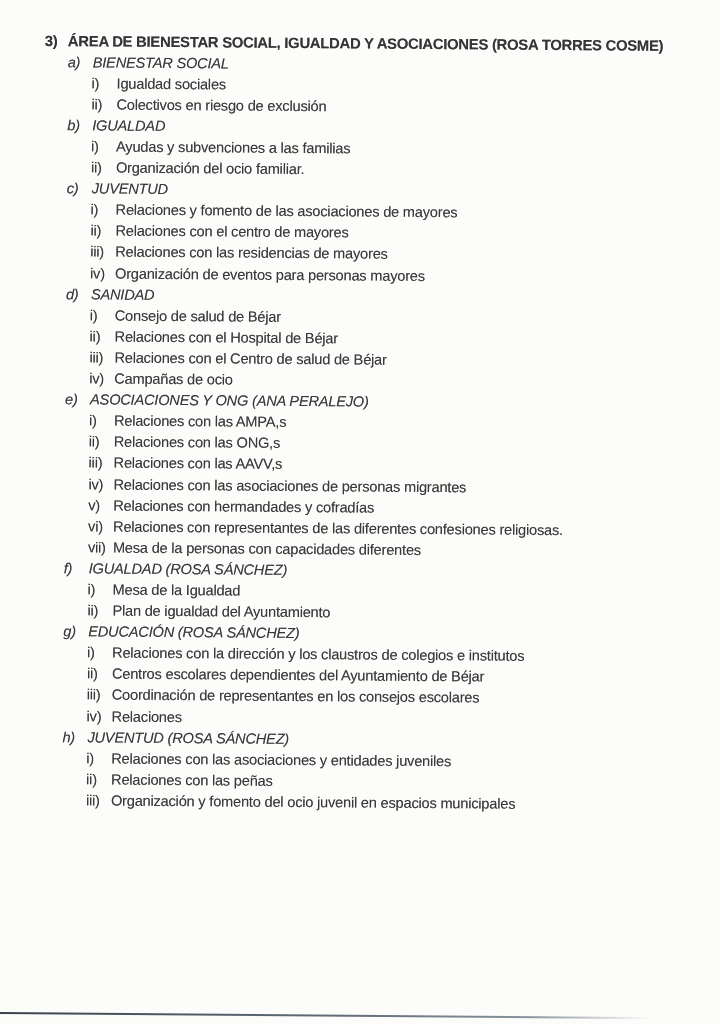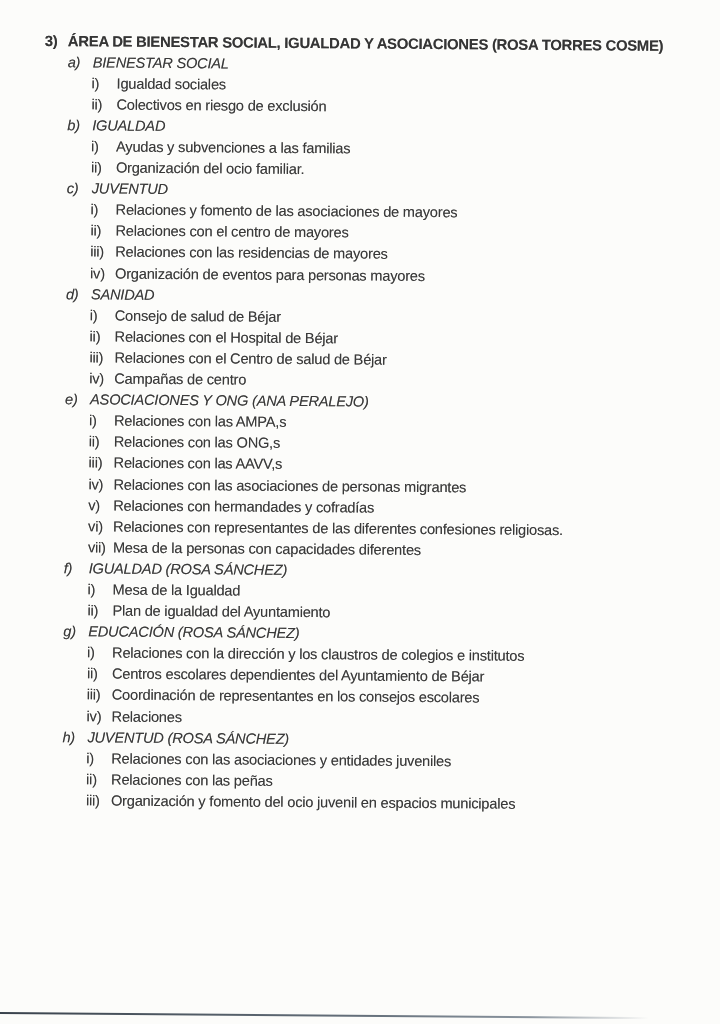--- a/index.html
+++ b/index.html
@@ -129,21 +129,21 @@
       <div class="row level-2">
         <span class="num">ii)</span>
         <span class="txt">Relaciones con el Hospital de Béjar</span>
       </div>
       <div class="row level-2">
         <span class="num">iii)</span>
         <span class="txt">Relaciones con el Centro de salud de Béjar</span>
       </div>
       <div class="row level-2">
         <span class="num">iv)</span>
-        <span class="txt">Campañas de centro</span>
+        <span class="txt">Campañas de ocio</span>
       </div>
       <div class="row level-1">
         <span class="num">e)</span>
         <span class="txt">ASOCIACIONES Y ONG (ANA PERALEJO)</span>
       </div>
       <div class="row level-2">
         <span class="num">i)</span>
         <span class="txt">Relaciones con las AMPA,s</span>
       </div>
       <div class="row level-2">

